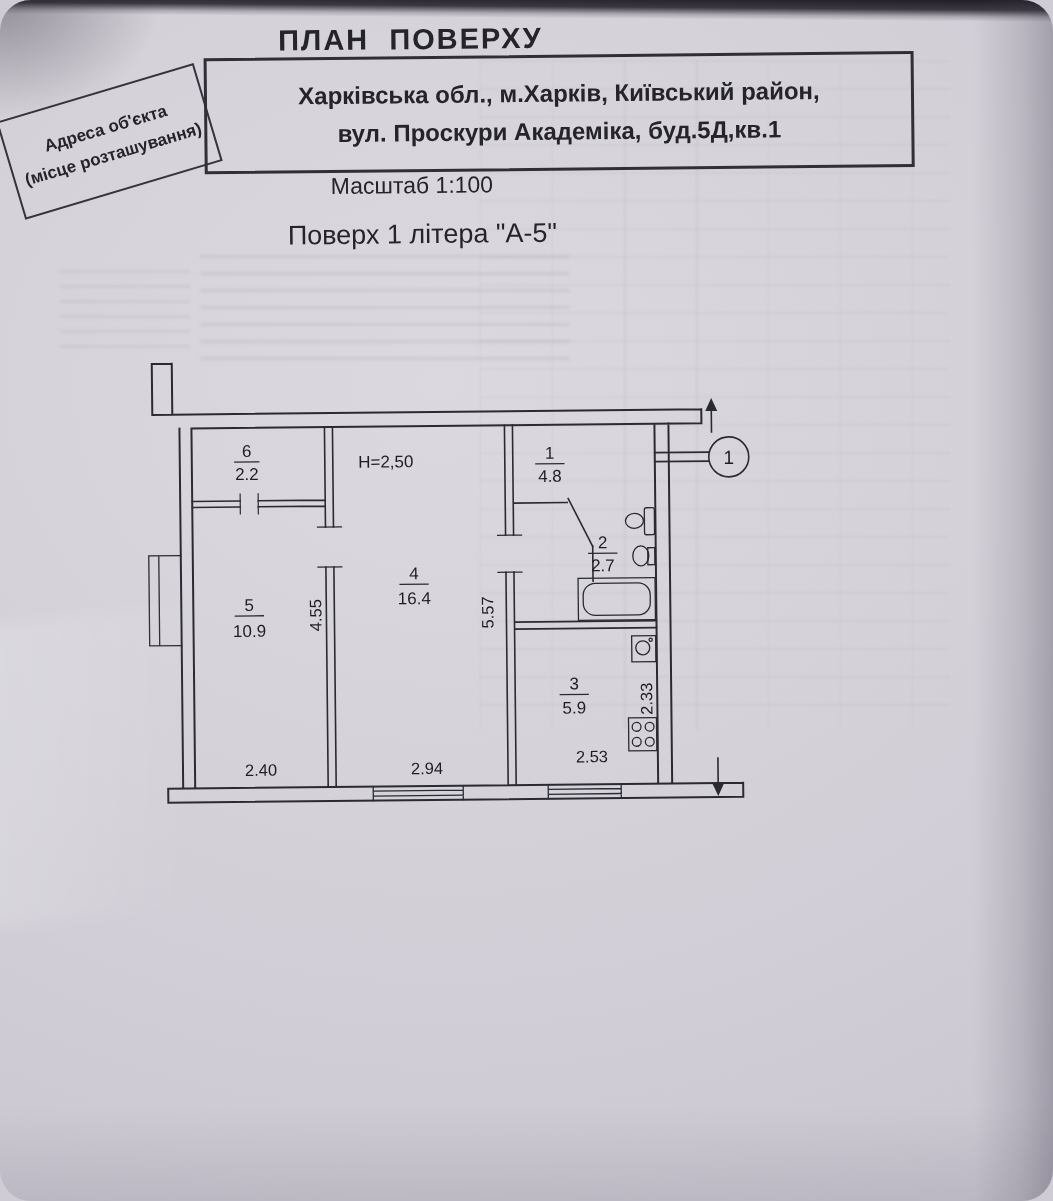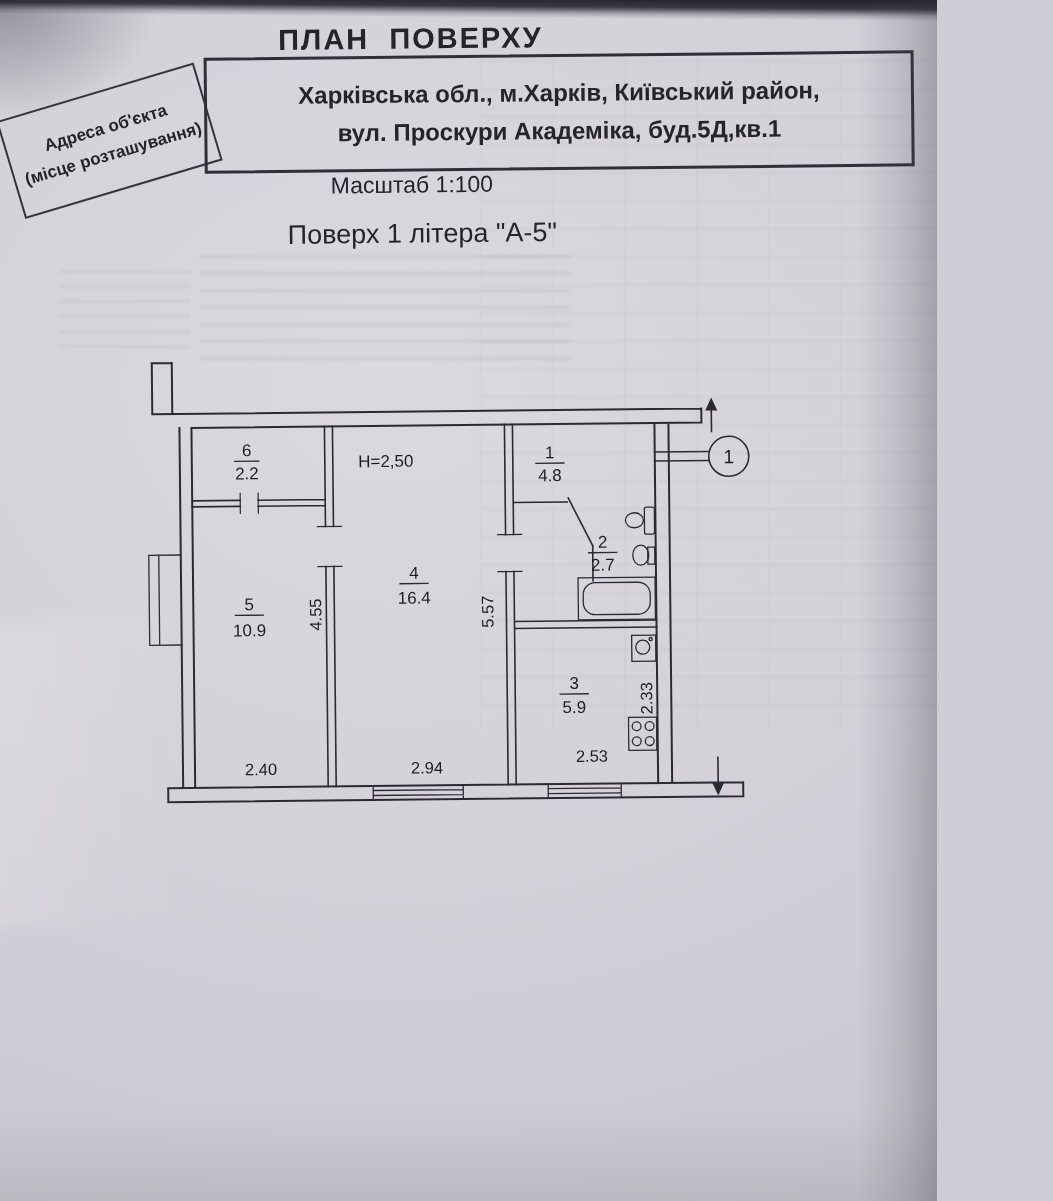--- a/index.html
+++ b/index.html
@@ -2,23 +2,24 @@
 <html><head>
 <meta charset="utf-8">
 <style>
   html,body{margin:0;padding:0;}
   body{
     width:1053px;height:1201px;overflow:hidden;
     font-family:"Liberation Sans",sans-serif;
     background:#cfccd6;
   }
   .photo{
-    position:relative;width:937px;height:1201px;overflow:hidden;
+    position:relative;width:1053px;height:1201px;overflow:hidden;
     background:
       radial-gradient(1100px 900px at 42% 32%, #dbd8df 0%, #d4d1d9 50%, #cbc8d2 100%);
+    border-radius: 31px;
   }
   .content{
     position:absolute;inset:0;
     transform:rotate(-0.6deg);
     transform-origin:50% 40%;
     color:#25242b;
   }
   .page-title{
     position:absolute;top:22px;left:0;width:830px;text-align:center;
     font-size:29px;font-weight:700;letter-spacing:2px;white-space:pre;

